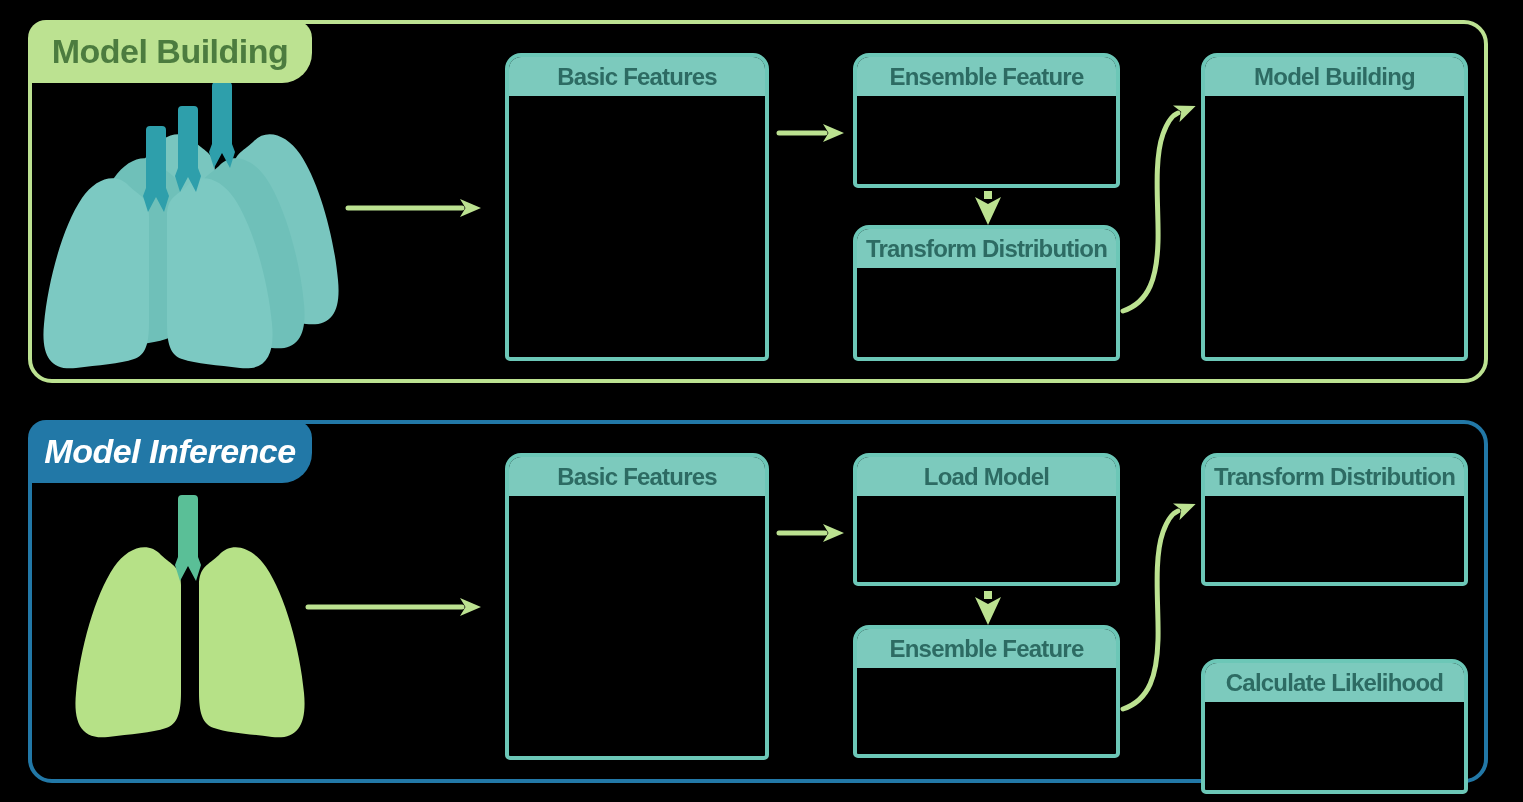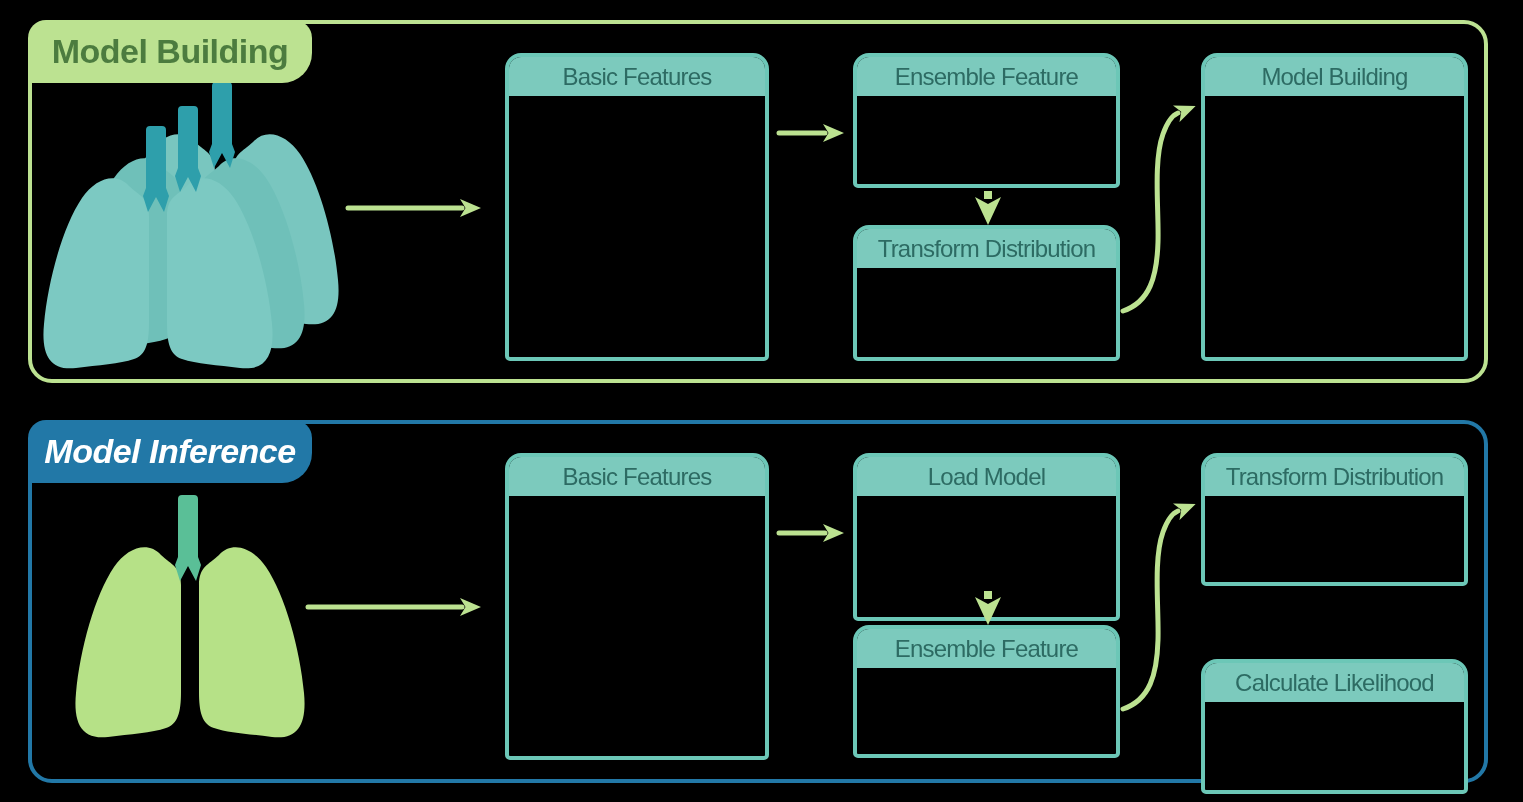--- a/index.html
+++ b/index.html
@@ -33,35 +33,35 @@
     background:#000000;
     border:4px solid #6cc7b7;
     border-radius:16px 16px 5px 5px;
     overflow:hidden;
     z-index:2;
   }
   .box-header {
     height:39px;
     background:#7ccabd;
     display:flex; align-items:center; justify-content:center;
-    font-weight:normal; font-size:24px; letter-spacing:-0.8px;
+    font-weight:bold; font-size:24px; letter-spacing:-0.8px;
     color:#2d6b63;
     white-space:nowrap;
   }
   .box-body { flex:1; background:#000000; }
 
   
   #box-bf-top { left:505px;  top:53px;  width:264px; height:308px; }
   #box-ef-top { left:853px;  top:53px;  width:267px; height:135px; }
   #box-td-top { left:853px;  top:225px; width:267px; height:136px; }
   #box-mb-top { left:1201px; top:53px;  width:267px; height:308px; }
 
   
   #box-bf-bot { left:505px;  top:453px; width:264px; height:307px; }
-  #box-lm-bot { left:853px;  top:453px; width:267px; height:168px; }
+  #box-lm-bot { left:853px;  top:453px; width:267px; height:133px; }
   #box-ef-bot { left:853px;  top:625px; width:267px; height:133px; }
   #box-td-bot { left:1201px; top:453px; width:267px; height:133px; }
   #box-cl-bot { left:1201px; top:659px; width:267px; height:135px; }
 
   svg.overlay { position:absolute; left:0; top:0; z-index:4; pointer-events:none; }
   svg.figure  { position:absolute; z-index:2; overflow:visible; }
   #lungs-stack { left:38px; top:84px;  }
   #lung-single { left:68px; top:493px; }
 </style>
 </head>

